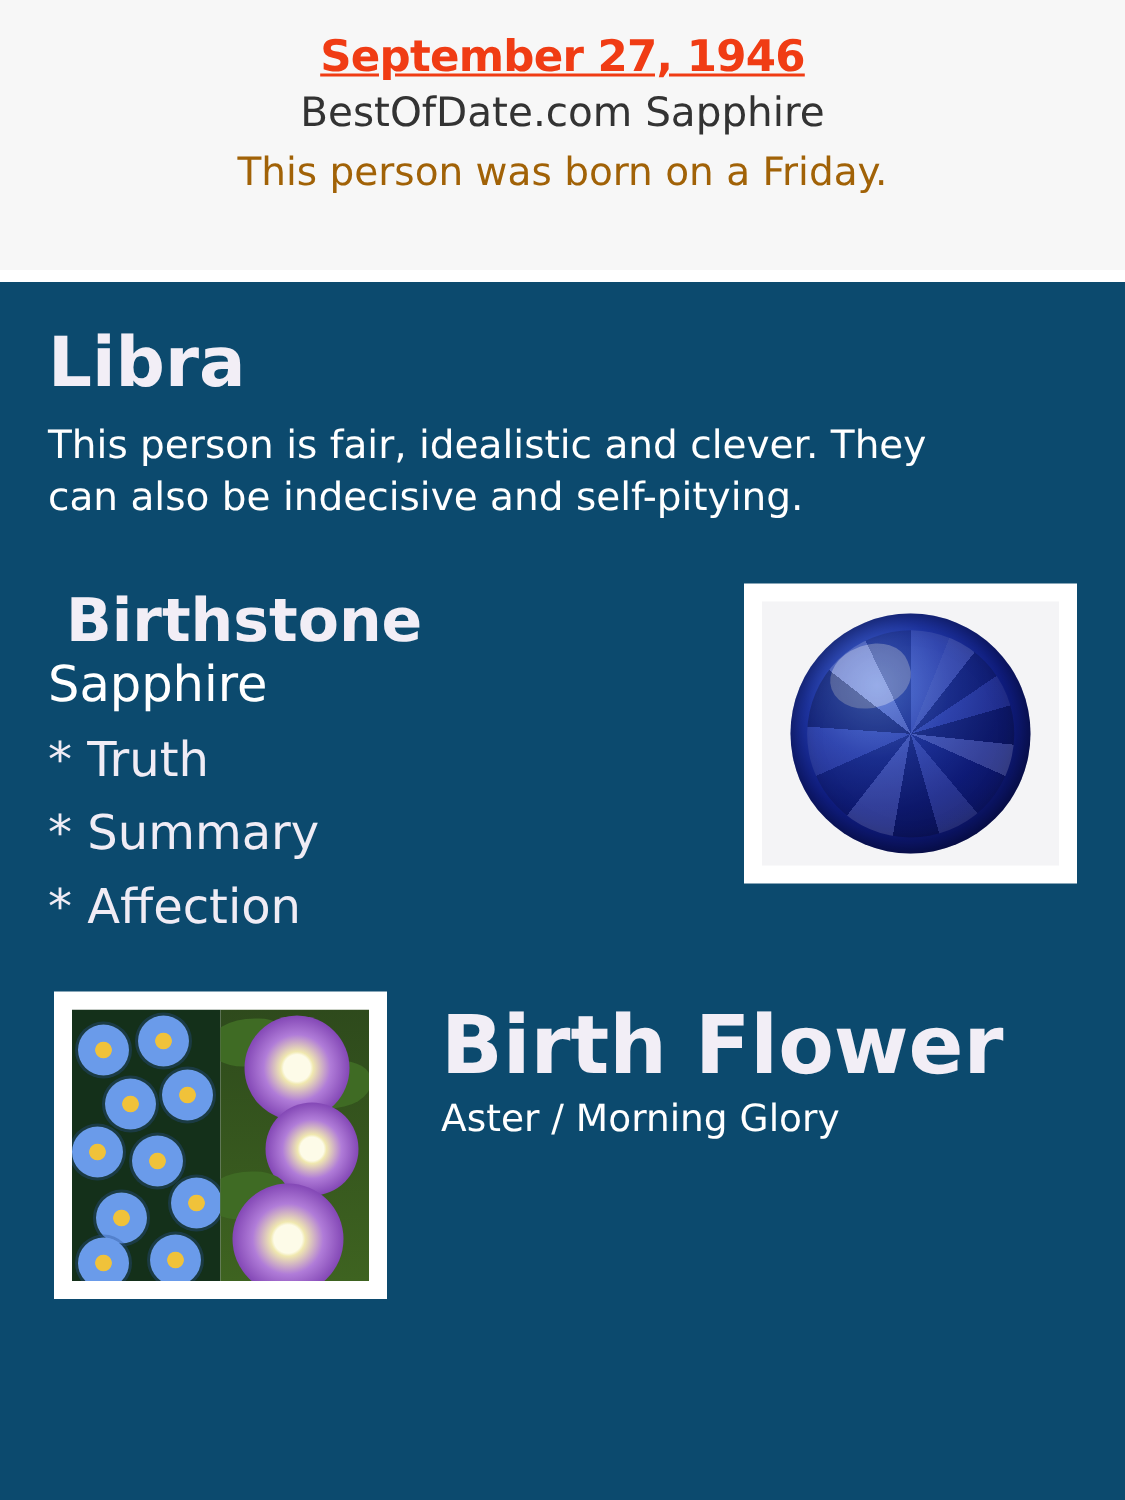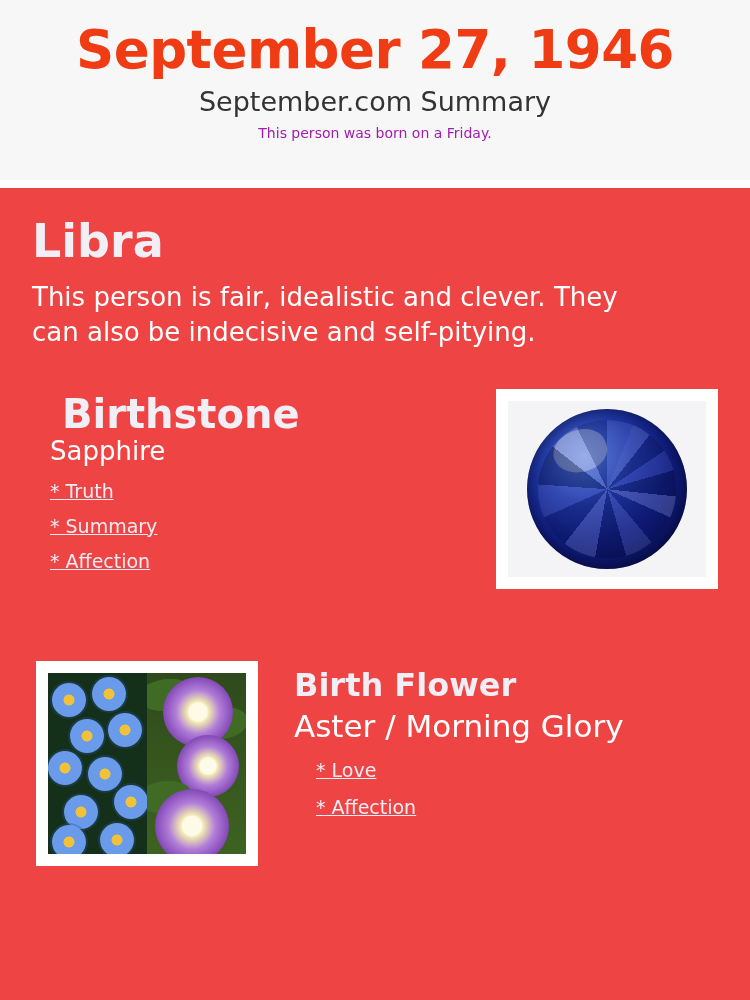--- a/index.html
+++ b/index.html
@@ -22,47 +22,48 @@
   
   .header {
     background: #f7f7f7;
     padding: 22px 20px 16px;
     text-align: center;
     flex: 0 0 auto;
     height: 180px;
   }
   .header-date {
     color: #f03c14;
-    font-size: 53px;
+    font-size: 29px;
     font-weight: bold;
     line-height: 1.05;
     letter-spacing: -0.5px;
+    text-decoration: underline;
   }
   .header-site {
     color: #333333;
     font-size: 27px;
     margin-top: 9px;
     line-height: 1.1;
   }
   .header-sub {
-    color: #a21caf;
-    font-size: 14px;
+    color: #a16207;
+    font-size: 26px;
     margin-top: 10px;
     line-height: 1.1;
   }
 
   .divider {
     height: 8px;
     background: #ffffff;
     flex: 0 0 auto;
   }
 
   
   .body {
-    background: #ef4444;
+    background: #0c4a6e;
     flex: 1 1 auto;
     padding: 30px 32px 20px;
     color: #ffffff;
     position: relative;
   }
 
   .zodiac-name {
     font-size: 46px;
     font-weight: bold;
     color: #f2eef6;
@@ -74,44 +75,42 @@
     line-height: 1.33;
     color: #ffffff;
     max-width: 590px;
   }
 
   
   .stone-section {
     margin-top: 44px;
     position: relative;
     min-height: 230px;
-    margin-left: 18px;
   }
   .stone-text {
     width: 430px;
   }
   .stone-title {
     font-size: 40px;
     font-weight: bold;
     color: #f2eef6;
     padding-left: 12px;
     line-height: 1.05;
   }
   .stone-name {
-    font-size: 26px;
+    font-size: 33px;
     color: #ffffff;
     line-height: 1.15;
     margin-top: 2px;
   }
   .bullet {
-    font-size: 19px;
+    font-size: 32px;
     color: #f0ecf5;
     margin-top: 14px;
     line-height: 1.1;
-    text-decoration: underline;
   }
 
   .stone-photo {
     position: absolute;
     right: 0;
     top: -4px;
     width: 222px;
     height: 200px;
     background: #ffffff;
     padding: 12px;
@@ -230,44 +229,44 @@
     height: 32px;
     border-radius: 60% 40% 55% 45%;
     background: #3f6b24;
   }
 
   .flower-text {
     margin-left: 252px;
     padding-top: 8px;
   }
   .flower-title {
-    font-size: 32px;
+    font-size: 54px;
     font-weight: bold;
     color: #f2eef6;
     line-height: 1.05;
     padding-left: 10px;
   }
   .flower-name {
-    font-size: 31px;
+    font-size: 25px;
     color: #ffffff;
     margin-top: 6px;
     padding-left: 10px;
     line-height: 1.15;
   }
   .flower-bullets { padding-left: 32px; }
   .flower-bullets .bullet { margin-top: 16px; }
 </style>
 </head>
 <body>
 
 <div class="page">
 
   <div class="header">
     <div class="header-date">September 27, 1946</div>
-    <div class="header-site">September.com Summary</div>
+    <div class="header-site">BestOfDate.com Sapphire</div>
     <div class="header-sub">This person was born on a Friday.</div>
   </div>
 
   <div class="divider"></div>
 
   <div class="body">
 
     <div>
       <div class="zodiac-name">Libra</div>
       <div class="zodiac-desc">This person is fair, idealistic and clever. They can also be indecisive and self-pitying.</div>
@@ -309,21 +308,17 @@
             <div class="morning" style="left:16px; top:4px;"></div>
             <div class="morning" style="left:30px; top:62px; width:62px; height:62px;"></div>
             <div class="leaf" style="left:-10px; top:108px;"></div>
             <div class="morning" style="left:8px;  top:116px; width:74px; height:74px;"></div>
           </div>
         </div>
       </div>
       <div class="flower-text">
         <div class="flower-title">Birth Flower</div>
         <div class="flower-name">Aster / Morning Glory</div>
-        <div class="flower-bullets">
-          <div class="bullet">* Love</div>
-          <div class="bullet">* Affection</div>
-        </div>
       </div>
     </div>
 
   </div>
 </div>
 
 </body></html>

